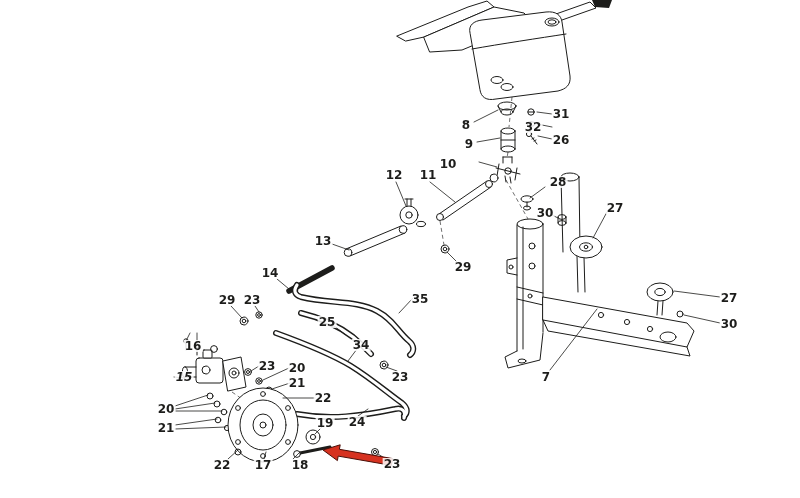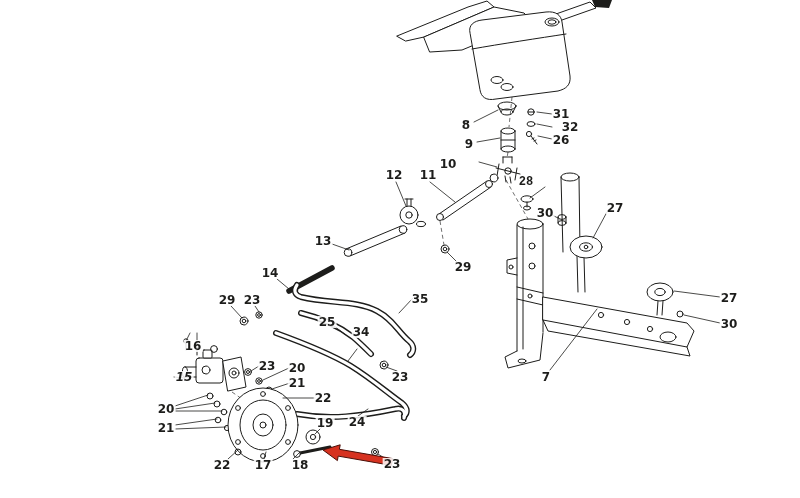--- a/index.html
+++ b/index.html
@@ -275,37 +275,37 @@
     </g>
 
     <polygon points="323,450 340.2,444.8 339.4,449.3 392.6,458.6 391.4,465.4 338.2,456.1 337.4,460.6" fill="#d63220" stroke="#4a0f08" stroke-width="1"></polygon>
   </svg>
 
   <div class="callout-layer">
       <span class="callout" style="left: 466px; top: 125px;">8</span>
       <span class="callout" style="left: 469px; top: 144px;">9</span>
       <span class="callout" style="left: 448px; top: 164px;">10</span>
       <span class="callout" style="left: 561px; top: 114px;">31</span>
-      <span class="callout" style="left: 570px; top: 127px; text-align: right;">32</span>
+      <span class="callout" style="left: 533px; top: 127px; text-align: right;">32</span>
       <span class="callout" style="left: 561px; top: 140px;">26</span>
-      <span class="callout" style="left: 526px; top: 182px; font-family: Liberation Mono, monospace;">28</span>
+      <span class="callout" style="left: 558px; top: 182px;">28</span>
       <span class="callout" style="left: 545px; top: 213px;">30</span>
       <span class="callout" style="left: 615px; top: 208px;">27</span>
       <span class="callout" style="left: 729px; top: 298px;">27</span>
       <span class="callout" style="left: 729px; top: 324px;">30</span>
       <span class="callout" style="left: 394px; top: 175px;">12</span>
       <span class="callout" style="left: 428px; top: 175px;">11</span>
       <span class="callout" style="left: 463px; top: 267px;">29</span>
       <span class="callout" style="left: 323px; top: 241px;">13</span>
       <span class="callout" style="left: 270px; top: 273px;">14</span>
       <span class="callout" style="left: 227px; top: 300px;">29</span>
       <span class="callout" style="left: 252px; top: 300px;">23</span>
       <span class="callout" style="left: 420px; top: 299px;">35</span>
       <span class="callout" style="left: 327px; top: 322px;">25</span>
-      <span class="callout" style="left: 361px; top: 332px;">34</span>
+      <span class="callout" style="left: 361px; top: 345px;">34</span>
       <span class="callout" style="left: 193px; top: 346px;">16</span>
       <span class="callout" style="left: 267px; top: 366px;">23</span>
       <span class="callout" style="left: 297px; top: 368px;">20</span>
       <span class="callout" style="left: 184px; top: 377px; font-style: italic;">15</span>
       <span class="callout" style="left: 297px; top: 383px;">21</span>
       <span class="callout" style="left: 400px; top: 377px;">23</span>
       <span class="callout" style="left: 323px; top: 398px;">22</span>
       <span class="callout" style="left: 166px; top: 409px;">20</span>
       <span class="callout" style="left: 166px; top: 428px;">21</span>
       <span class="callout" style="left: 325px; top: 423px;">19</span>

